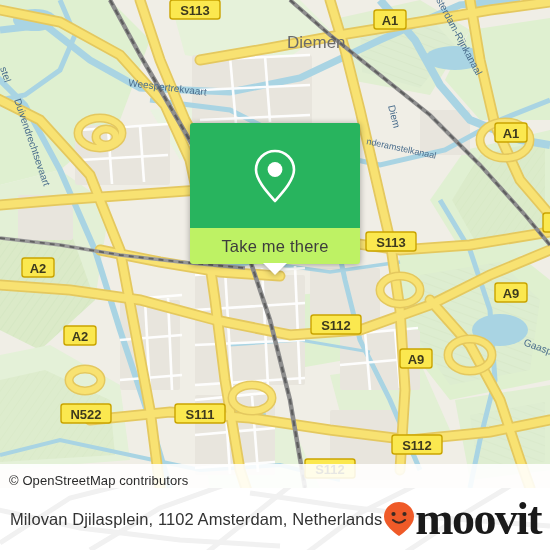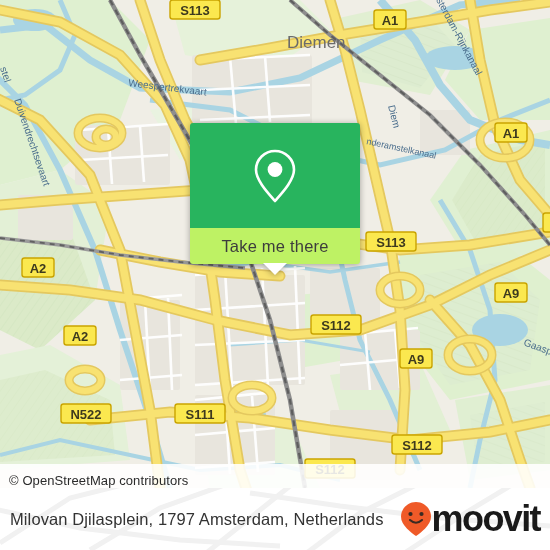--- a/index.html
+++ b/index.html
@@ -53,22 +53,22 @@
     background:#ffffff;overflow:hidden;
     display:flex;align-items:center;justify-content:space-between;
   }
   .footer .wm{position:absolute;left:0;top:0;opacity:1;}
   .footer-title{
     position:relative;z-index:2;
     font-size:16.5px;color:#333;padding-left:10px;letter-spacing:.1px;white-space:nowrap;
   }
   .logo{position:relative;z-index:2;display:flex;align-items:center;padding-right:10px;}
   .logo .wordmark{
-    font-size:36px;font-weight:bold;color:#1a1a1a;letter-spacing:-1.6px;
-    line-height:34px;margin-left:-1px;font-family:Liberation Sans, sans-serif;
+    font-size:46px;font-weight:bold;color:#1a1a1a;letter-spacing:-1.6px;
+    line-height:34px;margin-left:-1px;font-family:Liberation Serif, serif;
   }
 </style>
 </head>
 <body>
 
 <div id="app">
 
   <div class="map">
     <svg width="550" height="488" viewBox="0 0 550 488">
       <defs>
@@ -306,21 +306,21 @@
       <g stroke="#f1f1f1" stroke-width="5" fill="none">
         <path d="M0,55 L70,10 L150,-10"></path>
         <path d="M90,62 L160,20 L230,-5"></path>
         <path d="M200,70 L265,18 L300,-10"></path>
         <path d="M300,70 L360,25 L420,-5"></path>
         <path d="M400,68 L470,22 L520,-8"></path>
         <path d="M-10,20 L80,40 L180,52 L280,58"></path>
         <path d="M250,5 L340,18 L440,30 L550,38"></path>
       </g>
     </svg>
-    <div class="footer-title">Milovan Djilasplein, 1797 Amsterdam, Netherlands</div>
+    <div class="footer-title">Milovan Djilasplein, 1102 Amsterdam, Netherlands</div>
     <div class="logo">
       <svg width="34" height="36" viewBox="0 0 34 36">
         <path d="M17 1 C8.7 1 2 7.6 2 15.7 C2 24.2 12.6 32 17 35 C21.4 32 32 24.2 32 15.7 C32 7.6 25.3 1 17 1 Z" fill="#ef5a28"></path>
         <circle cx="11.5" cy="13" r="2.1" fill="#3a2a22"></circle>
         <circle cx="22.5" cy="13" r="2.1" fill="#3a2a22"></circle>
         <path d="M11 19 Q17 24.5 23 19" stroke="#3a2a22" stroke-width="2.1" fill="none" stroke-linecap="round"></path>
       </svg>
       <span class="wordmark">moovit</span>
     </div>
   </div>

